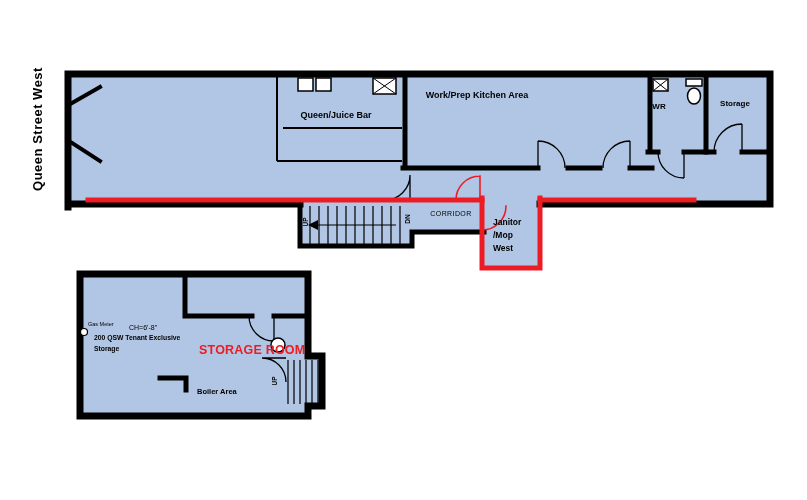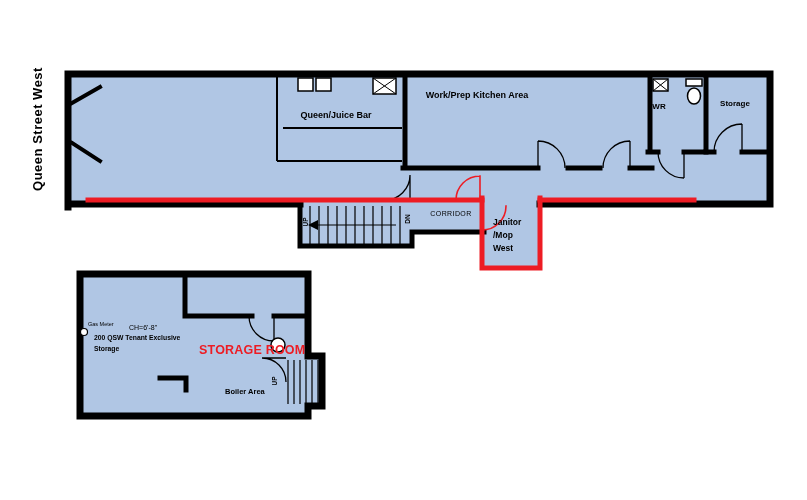--- a/index.html
+++ b/index.html
@@ -27,21 +27,21 @@
   #corridor-label{left:418px;top:210px;width:66px;font-size:7px;letter-spacing:.4px;}
   #janitor-label{left:493px;top:216px;width:46px;font-size:8.5px;font-weight:700;line-height:1.5;}
   #up-main-label{left:305px;top:222px;font-size:6.5px;font-weight:700;}
   #dn-main-label{left:407px;top:219px;font-size:6.5px;font-weight:700;}
   #common-label{left:186px;top:282px;width:94px;font-size:8px;font-weight:700;line-height:1.45;}
   #gas-meter-label{left:88px;top:321px;font-size:5.5px;}
   #ch-label{left:129px;top:324px;font-size:7px;}
   #tenant-label{left:94px;top:333px;width:110px;font-size:6.8px;font-weight:700;line-height:1.55;}
   #storage-room-label{left:154px;top:343px;font-size:12.5px;font-weight:800;
                       color:var(--red,#ed1c24);letter-spacing:.2px;margin-left:45px;}
-  #boiler-label{left:197px;top:387px;font-size:7.5px;font-weight:700;margin-left:28px;}
+  #boiler-label{left:197px;top:387px;font-size:7.5px;font-weight:700;}
   #up-base-label{left:274px;top:381px;font-size:6.5px;font-weight:700;}
 </style>
 </head>
 <body>
 
 <div id="page">
 
   <svg id="plan-svg" width="807" height="500" viewBox="0 0 807 500">
 
     <g>

